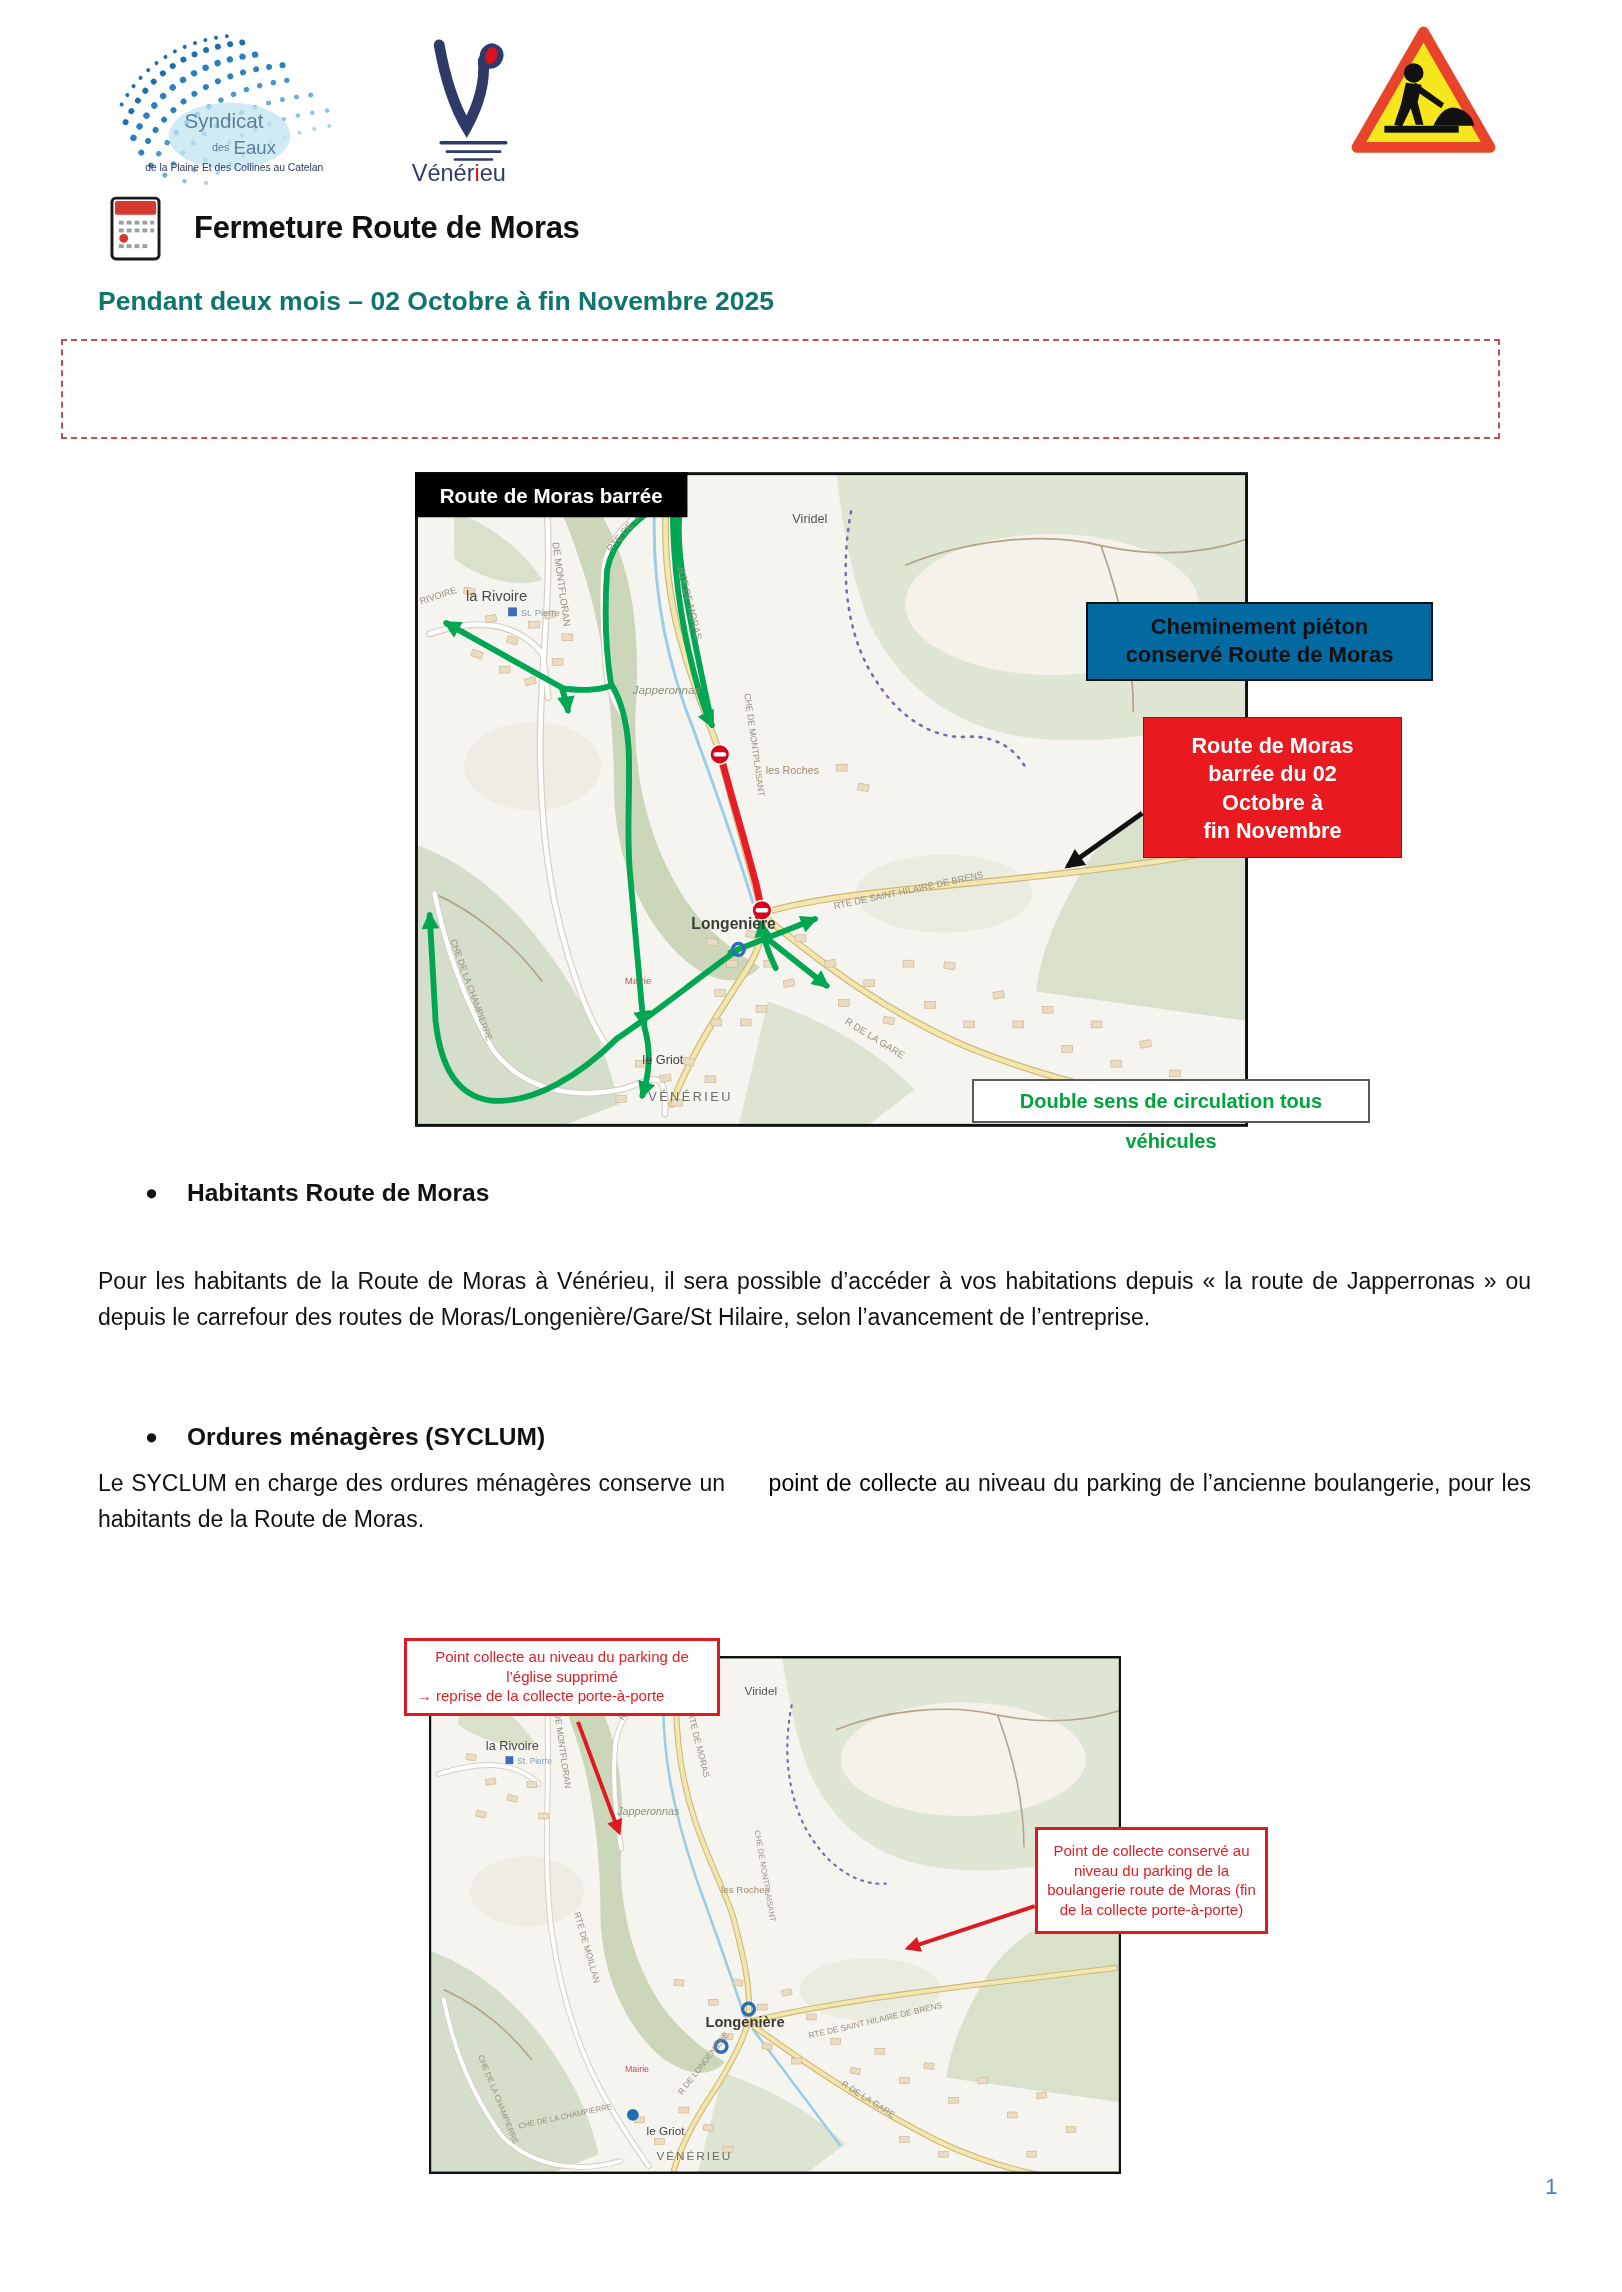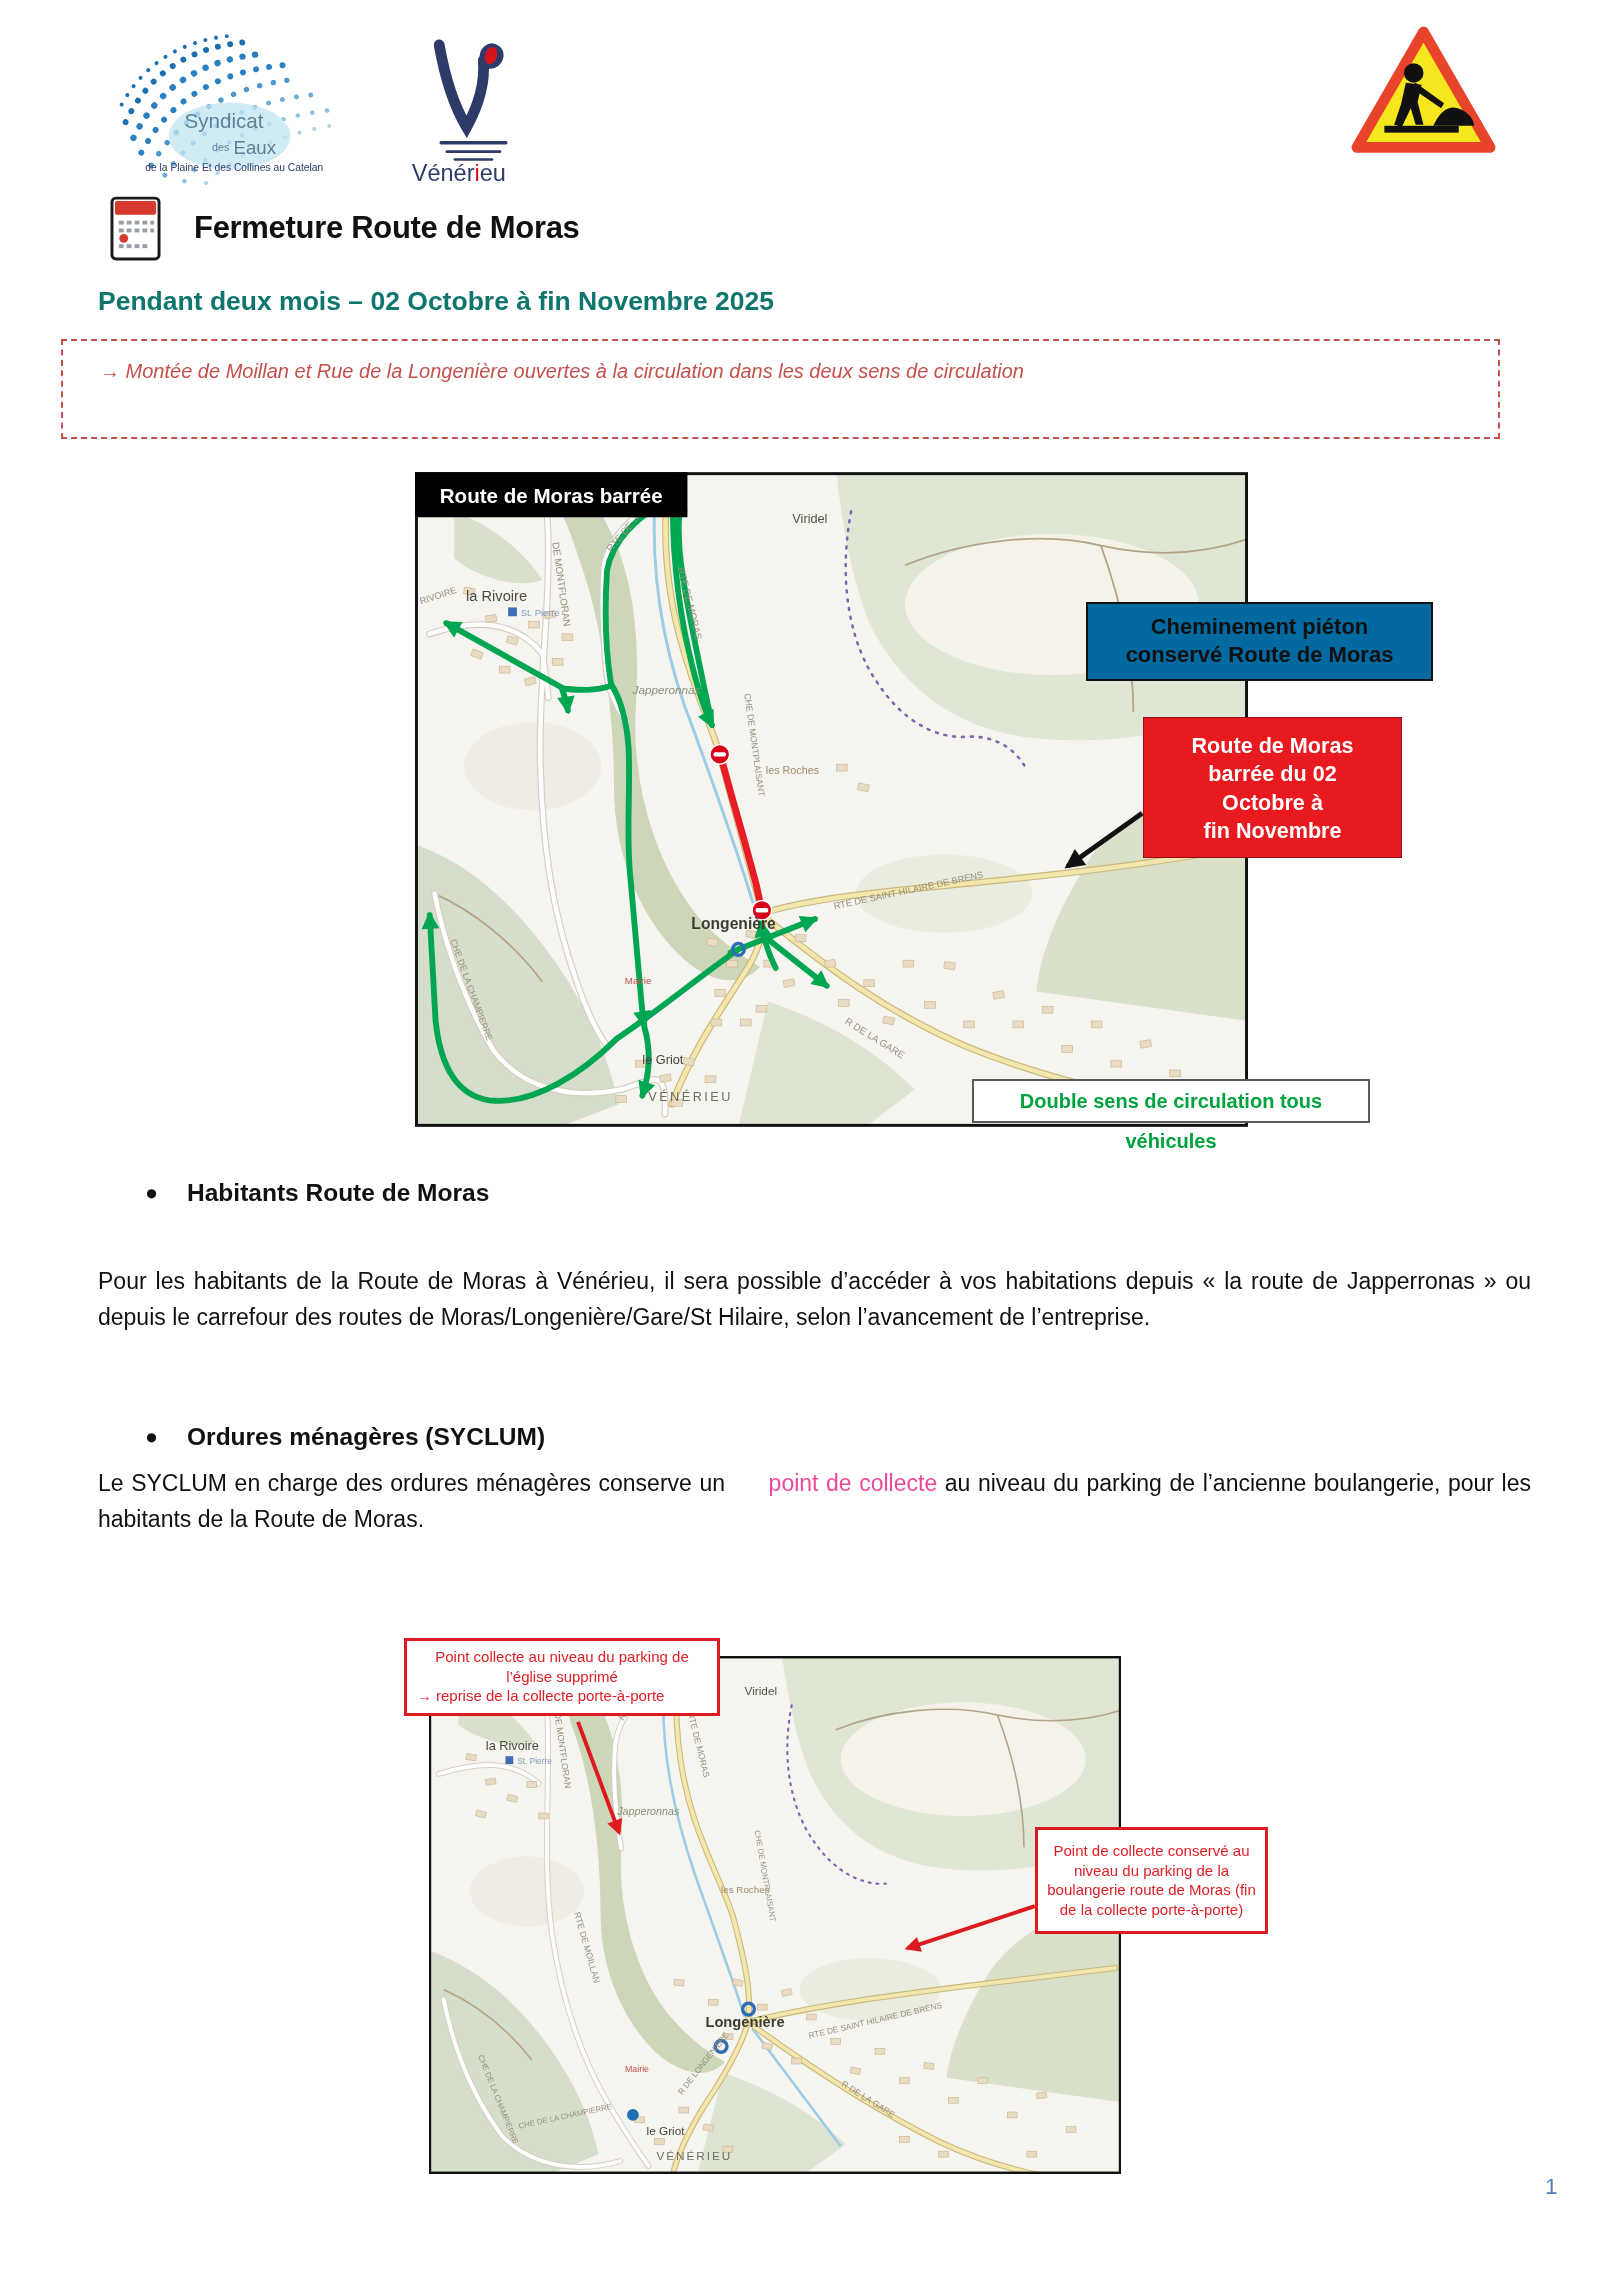--- a/index.html
+++ b/index.html
@@ -44,21 +44,21 @@
       line-height:40px;z-index:6;}
 
   
   .bullet-line{left:98px;display:flex;gap:29px;font-size:24.5px;font-weight:bold;}
   .bullet-line .dot{margin-left:47px;font-size:21.6px;line-height:1.3;}
   #bullet1{top:1179px;}
   #bullet2{top:1423px;}
   .para{left:98px;width:1433px;font-size:23px;line-height:1.56;text-align:justify;}
   #para1{top:1264px;}
   #para2{top:1466px;}
-  #para2 .red{color:#ec4899;margin-left:36px;}
+  #para2 .red{color:#000000;margin-left:36px;}
   #nb-line{left:98px;top:1576px;font-size:24px;font-weight:bold;width:1441px;}
 
   
   .red-callout{background:#fff;border:3.9px solid #dd1a21;color:#dd2026;box-sizing:border-box;
       font-size:15px;line-height:1.32;z-index:6;}
   #callout-removed{left:404px;top:1638px;width:316px;padding:5.9px 5.9px 6.9px 5.9px;}
   #callout-removed .c1,#callout-removed .c2{text-align:center;}
   #callout-removed .c3{text-align:left;padding-left:3.9px;}
   #callout-kept{left:1035px;top:1827px;width:233px;padding:10.8px 5.9px;text-align:center;}
 
@@ -134,21 +134,20 @@
           <rect x="25" y="49" width="5" height="4"></rect>
           <rect x="33" y="49" width="5" height="4"></rect>
       </g>
       <circle cx="14" cy="43" r="4.5" fill="#d63a2e"></circle>
     </svg>
   </div>
   <div class="abs" id="doc-title">Fermeture Route de Moras</div>
   <div class="abs" id="doc-subtitle">Pendant deux mois – 02 Octobre à fin Novembre 2025</div>
 
   <div class="abs" id="travaux-box">
-    <div id="travaux-note">→ Montée de Moillan et Rue de la Longenière ouvertes à la circulation dans les deux sens de circulation</div>
   </div>
 
   <div class="abs" id="map1">
     <svg width="833" height="655" viewBox="0 0 850 668">
       <defs>
         <marker id="m1g" markerUnits="userSpaceOnUse" markerWidth="22" markerHeight="22" refX="16" refY="11" orient="auto">
             <path d="M2,2 L20,11 L2,20 Z" fill="#00a651"></path>
           </marker>
         <marker id="m1b" markerUnits="userSpaceOnUse" markerWidth="24" markerHeight="24" refX="18" refY="12" orient="auto">
             <path d="M2,2 L22,12 L2,22 Z" fill="#111"></path>

